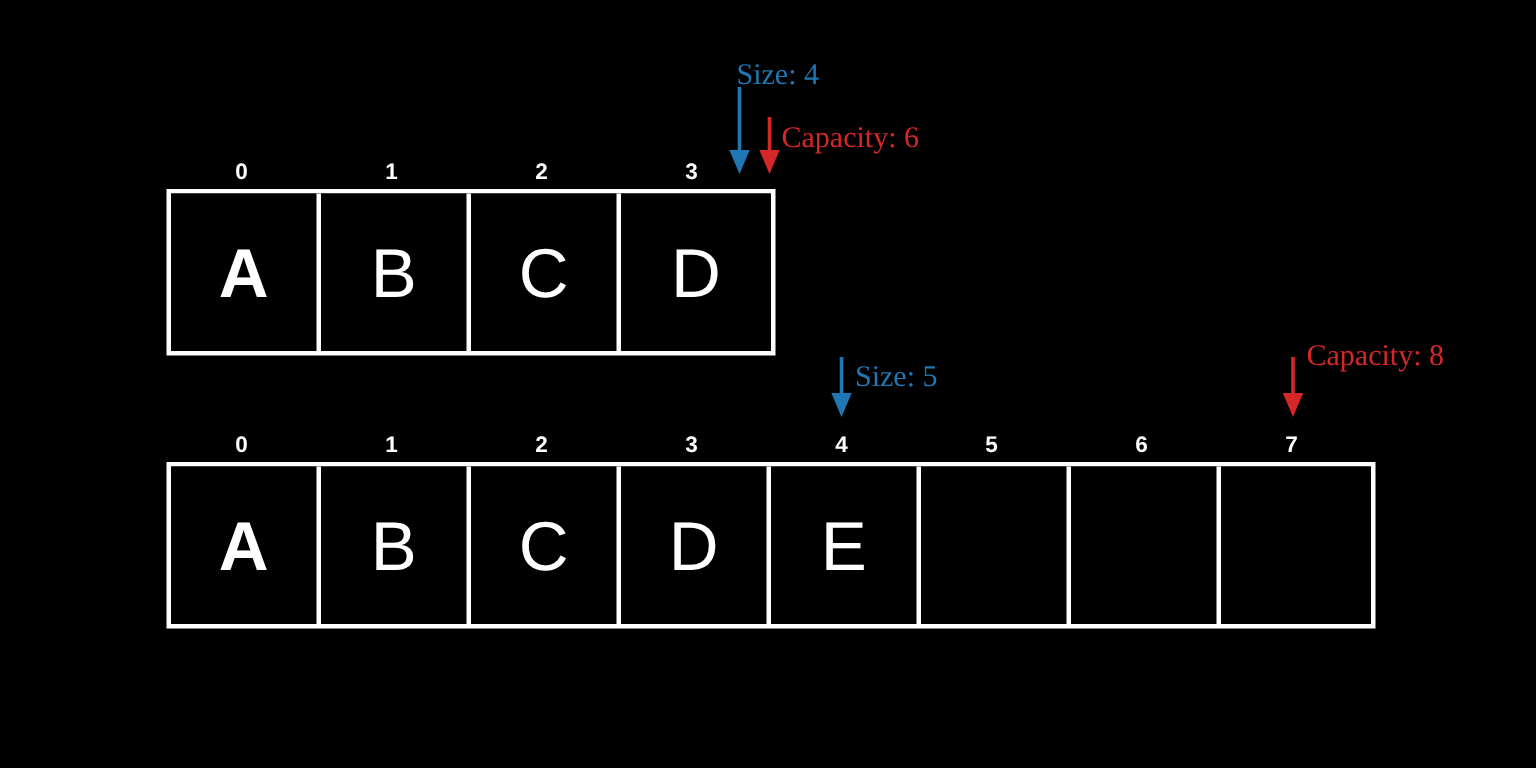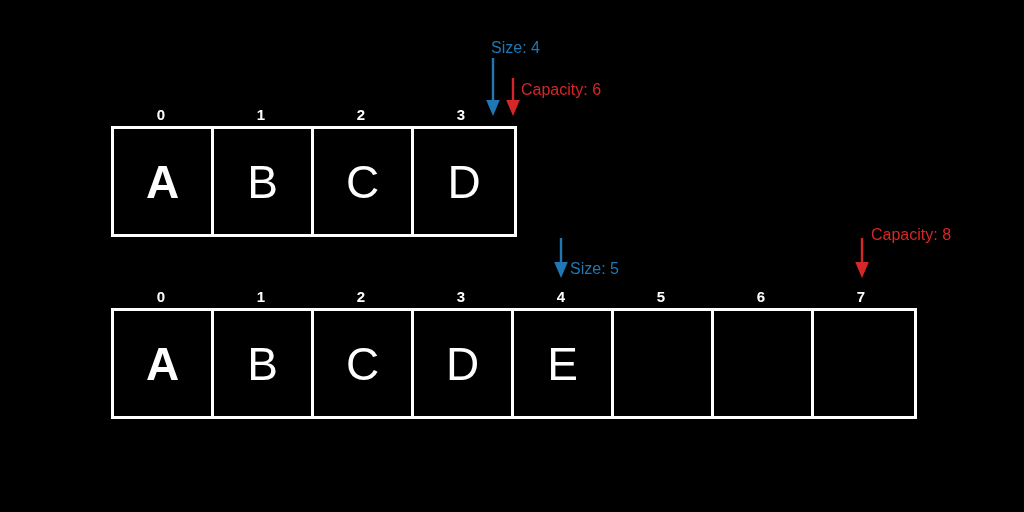--- a/index.html
+++ b/index.html
@@ -71,22 +71,22 @@
   .cell.bold {
     font-weight: bold;
   }
   
   .annotation {
     position: absolute;
   }
   .anno-label {
     position: absolute;
     white-space: nowrap;
-    font-size: 16px;
-    font-family: Liberation Sans, sans-serif;
+    font-size: 20px;
+    font-family: Liberation Serif, serif;
     line-height: 1;
   }
   .anno-arrow {
     position: absolute;
     display: block;
   }
 </style>
 </head>
 <body>
 
@@ -144,21 +144,21 @@
       <div class="cell">C</div>
       <div class="cell">D</div>
       <div class="cell">E</div>
       <div class="cell"></div>
       <div class="cell"></div>
       <div class="cell"></div>
     </div>
   </div>
 
   <div class="annotation">
-    <div class="anno-label" style="left:570px; top:241px; color:#1f77b4;margin-top:20px;">Size: 5</div>
+    <div class="anno-label" style="left:570px; top:241px; color:#1f77b4;">Size: 5</div>
     <svg class="anno-arrow" style="left:552px; top:238px;" width="18" height="42" viewBox="0 0 18 42">
       <line x1="9" y1="0" x2="9" y2="26" stroke="#1f77b4" stroke-width="2.4"></line>
       <polygon points="9,40 2.2,24 15.8,24" fill="#1f77b4"></polygon>
     </svg>
   </div>
 
   <div class="annotation">
     <div class="anno-label" style="left:871px; top:227px; color:#d62728;">Capacity: 8</div>
     <svg class="anno-arrow" style="left:853px; top:238px;" width="18" height="42" viewBox="0 0 18 42">
       <line x1="9" y1="0" x2="9" y2="26" stroke="#d62728" stroke-width="2.4"></line>

